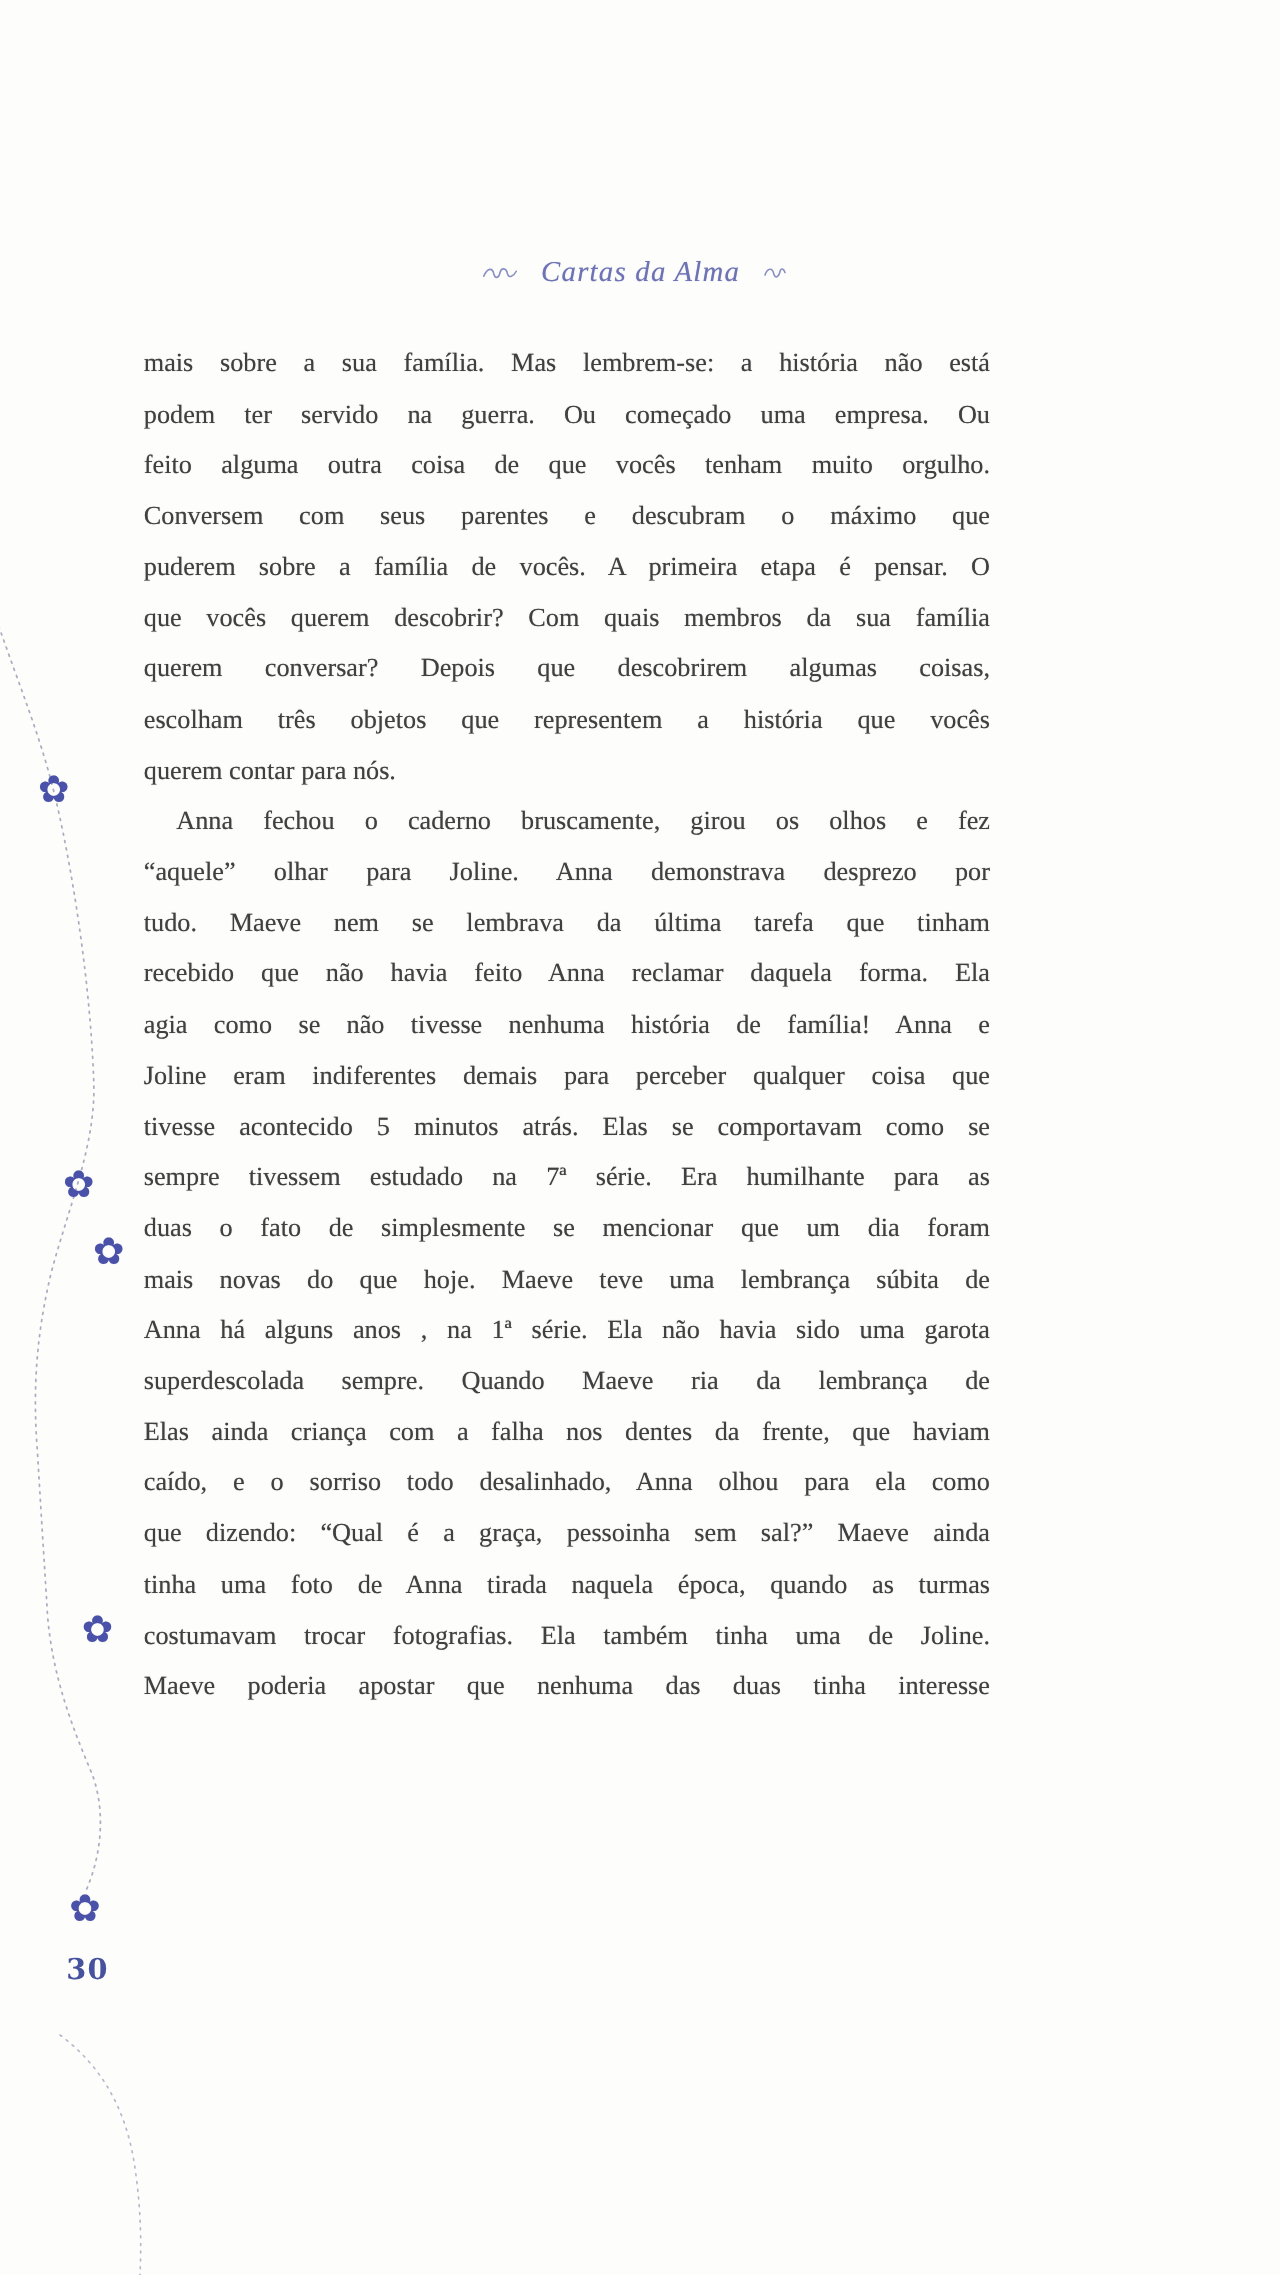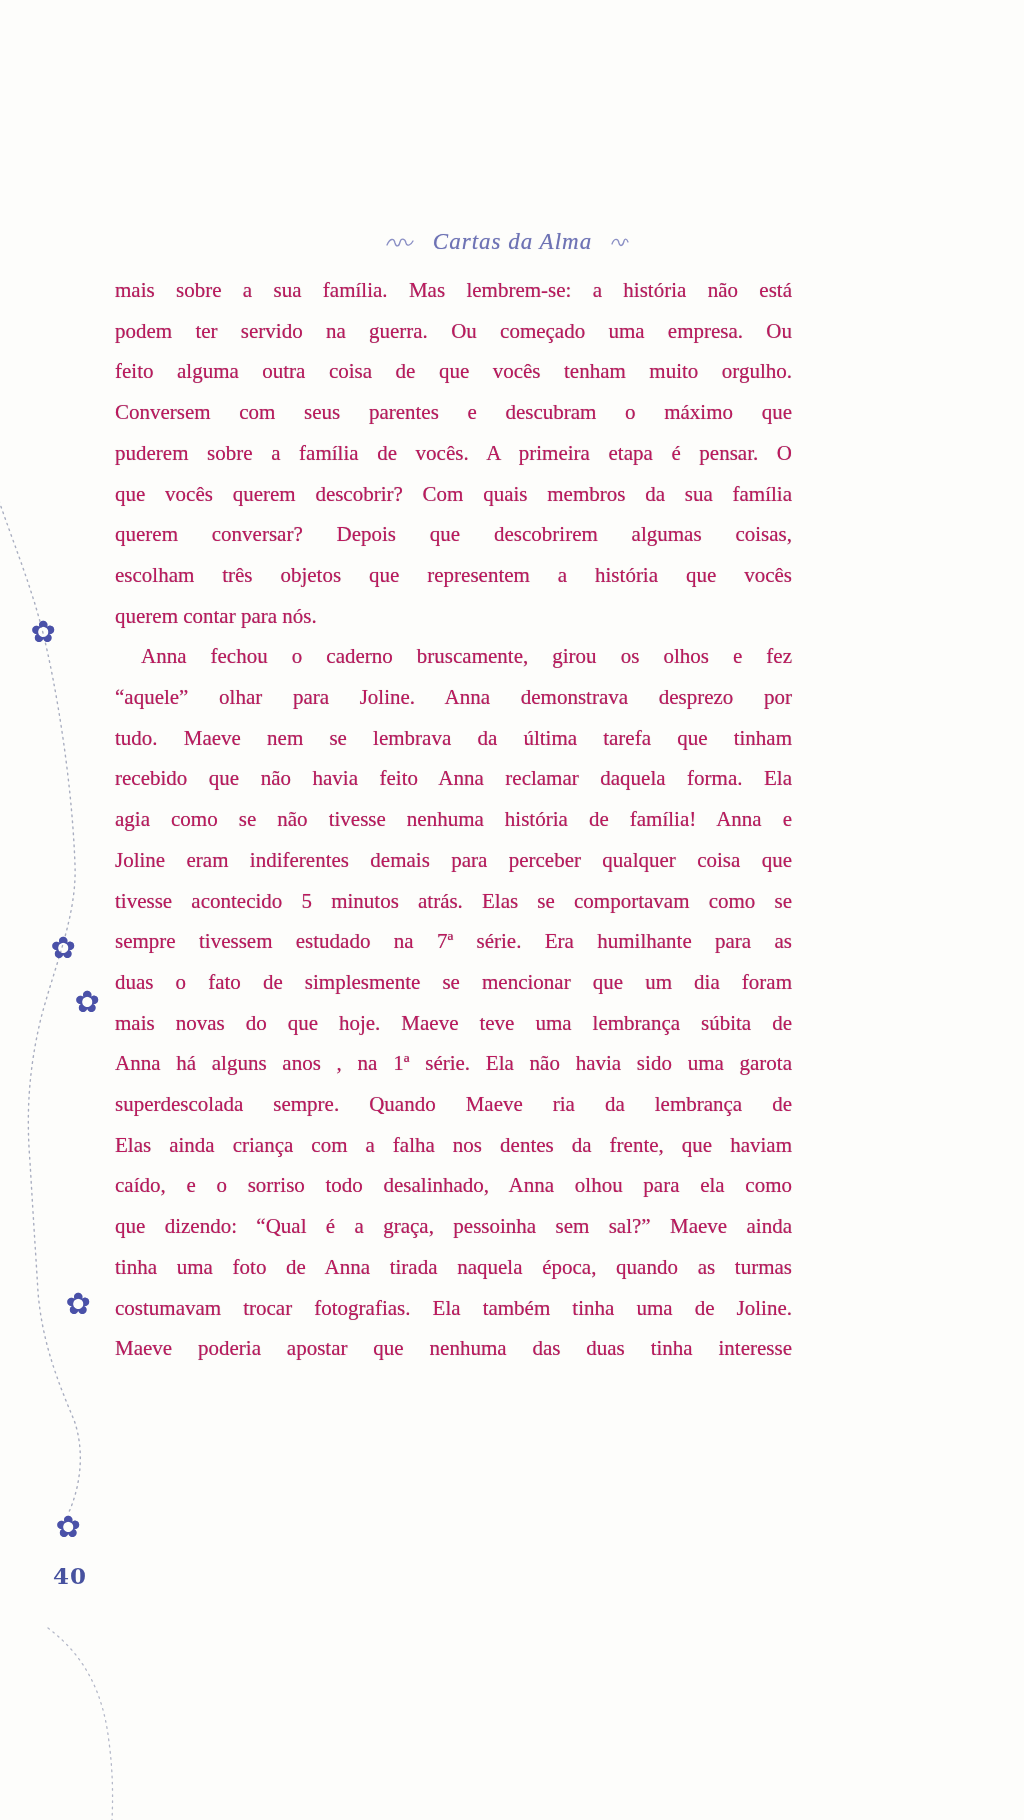--- a/index.html
+++ b/index.html
@@ -5,38 +5,38 @@
   html,body{margin:0;padding:0;background:#e8e8e8;}
   .page{
     position:relative;
     width:1024px;height:1820px;
     background:#fdfdfb;
     overflow:hidden;
     font-family:"Liberation Serif", serif;
   }
   
   .header{
-    position:absolute;left:400px;top:224px;width:215px;height:36px;
+    position:absolute;left:400px;top:200px;width:215px;height:36px;
     display:flex;align-items:center;justify-content:center;gap:19px;
   }
   .header .title{
     font-style:italic;
     font-size:23px;
     color:#6d72b4;
     letter-spacing:1px;
     white-space:nowrap;
     text-shadow:0 0 0.8px rgba(109,114,180,.6);
   }
   .flourish svg{display:block;}
   
   .body-text{
     position:absolute;left:115px;top:270px;width:677px;
     font-size:21px;
     line-height:40.7px;
-    color:#be185d;
+    color:#404040;
     text-shadow:0 0 0.7px rgba(46,46,60,.5);
   }
   .body-text .line{white-space:nowrap;}
   .body-text .line.j{
     white-space:normal;
     text-align:justify;
     text-align-last:justify;
     -moz-text-align-last:justify;
   }
   .body-text .line.ind{text-indent:26px;}
@@ -122,15 +122,15 @@
       <div class="line j">Anna há alguns anos , na 1ª série. Ela não havia sido uma garota</div>
       <div class="line j">superdescolada sempre. Quando Maeve ria da lembrança de</div>
       <div class="line j">Elas ainda criança com a falha nos dentes da frente, que haviam</div>
       <div class="line j">caído, e o sorriso todo desalinhado, Anna olhou para ela como</div>
       <div class="line j">que dizendo: “Qual é a graça, pessoinha sem sal?” Maeve ainda</div>
       <div class="line j">tinha uma foto de Anna tirada naquela época, quando as turmas</div>
       <div class="line j">costumavam trocar fotografias. Ela também tinha uma de Joline.</div>
       <div class="line j">Maeve poderia apostar que nenhuma das duas tinha interesse</div>
     </div>
 
-  <div class="page-number">40</div>
+  <div class="page-number">30</div>
 
 </div>
 
 </body></html>

